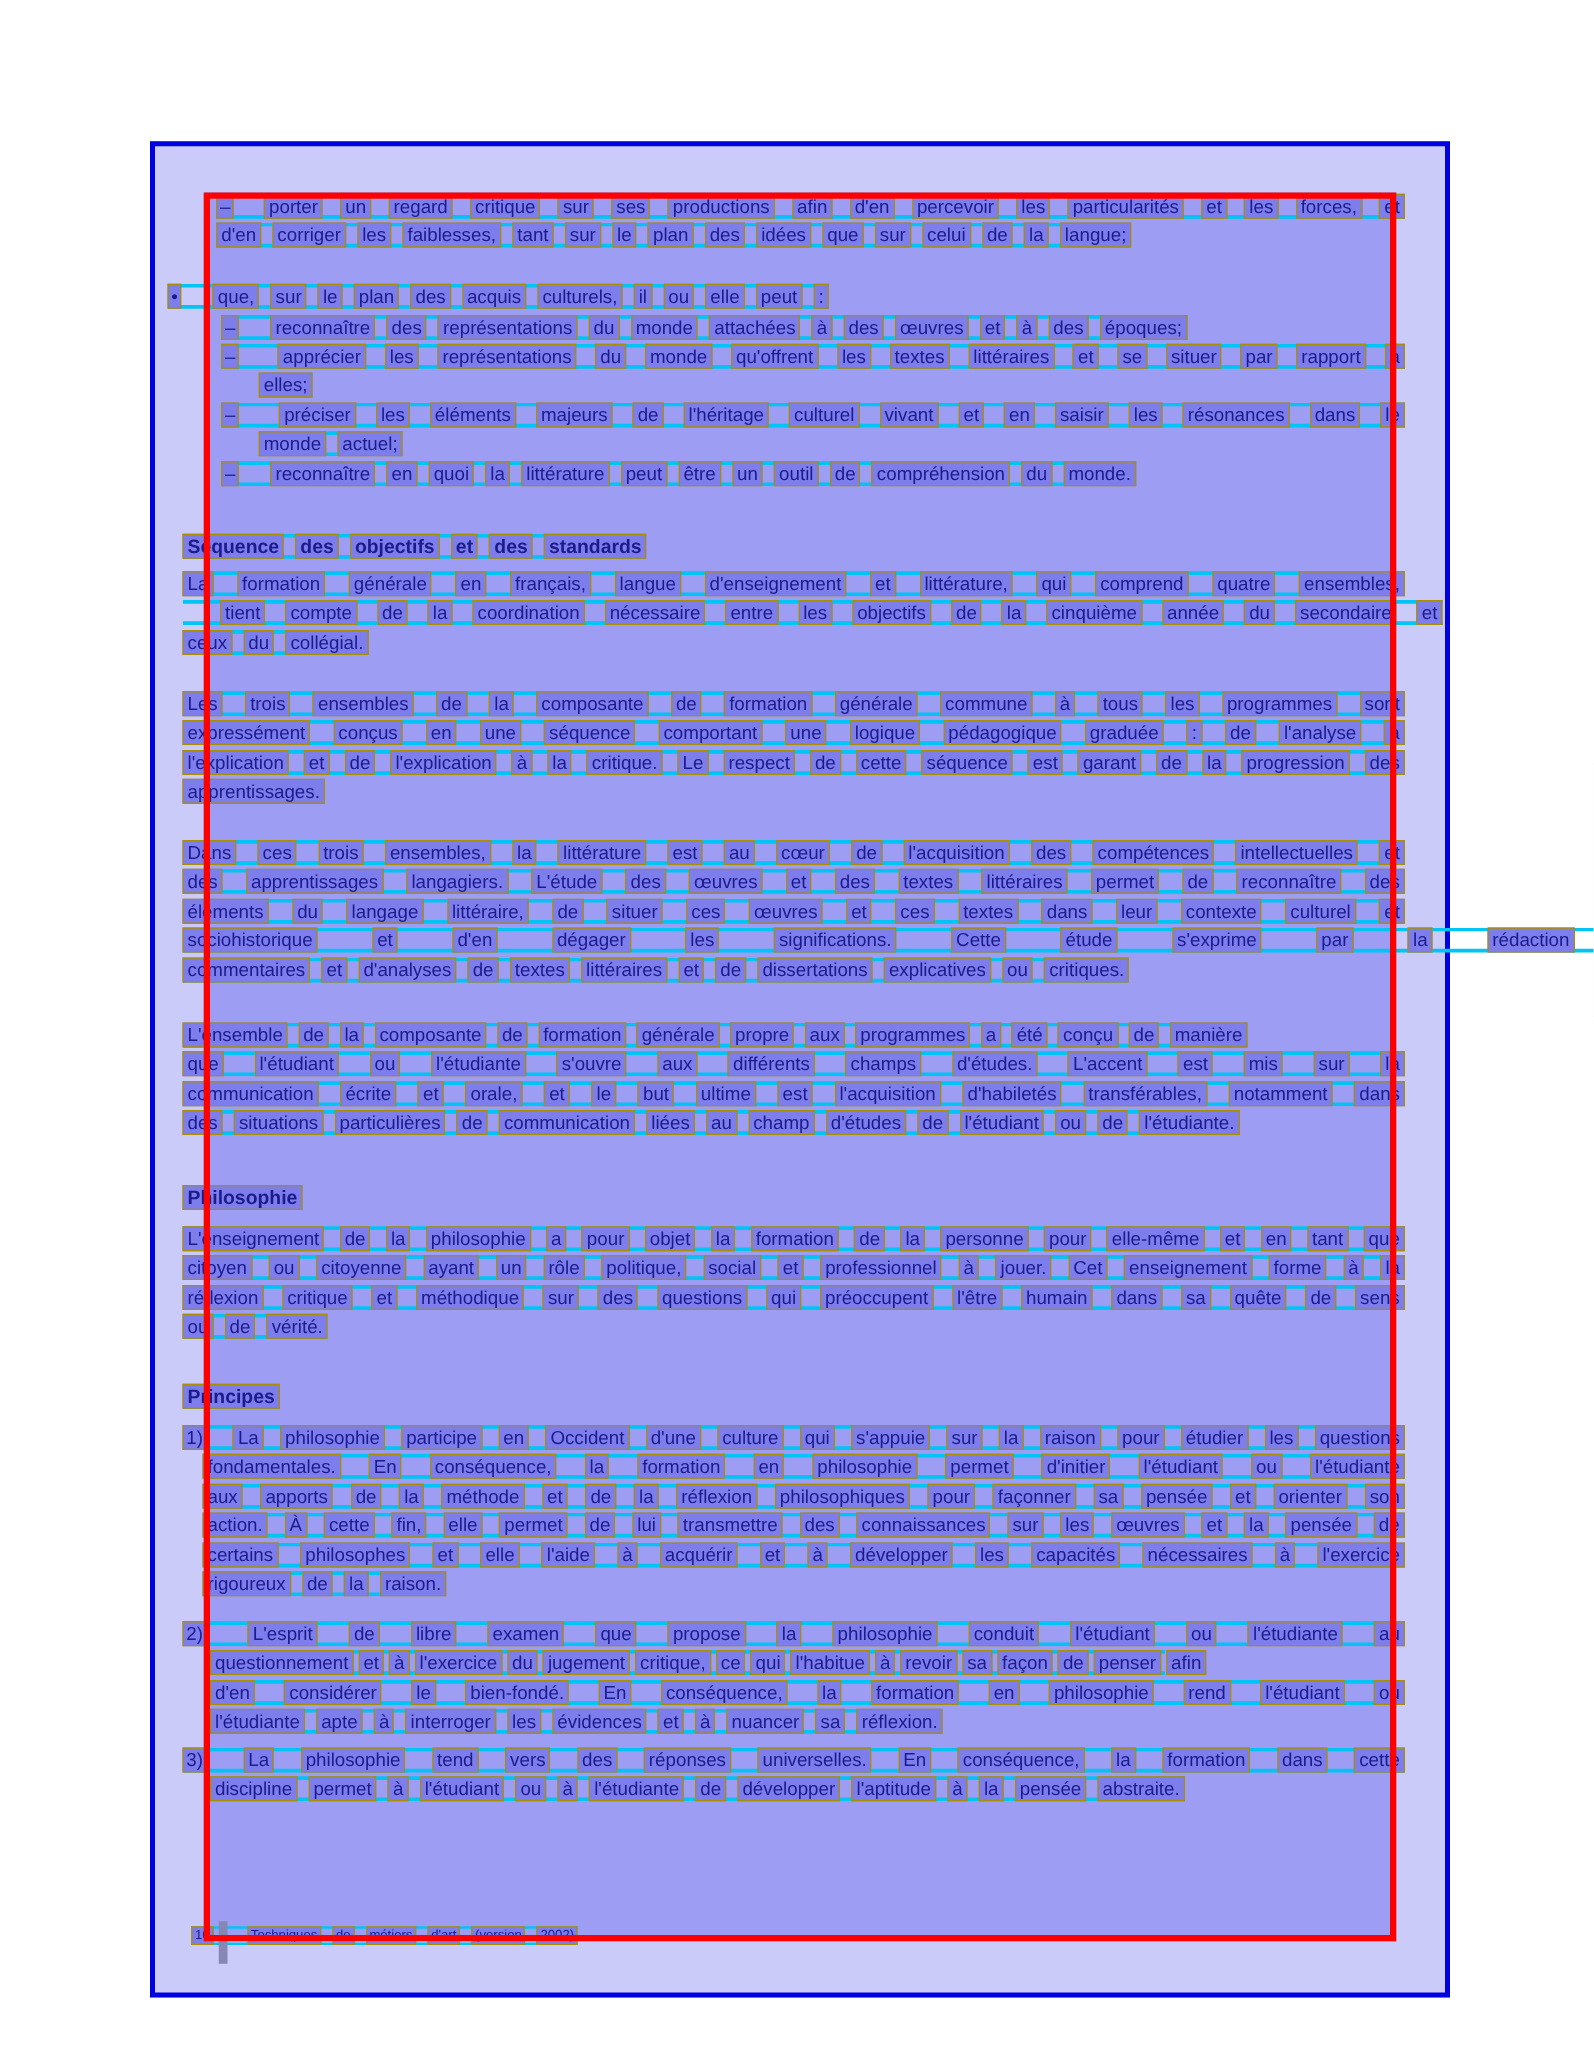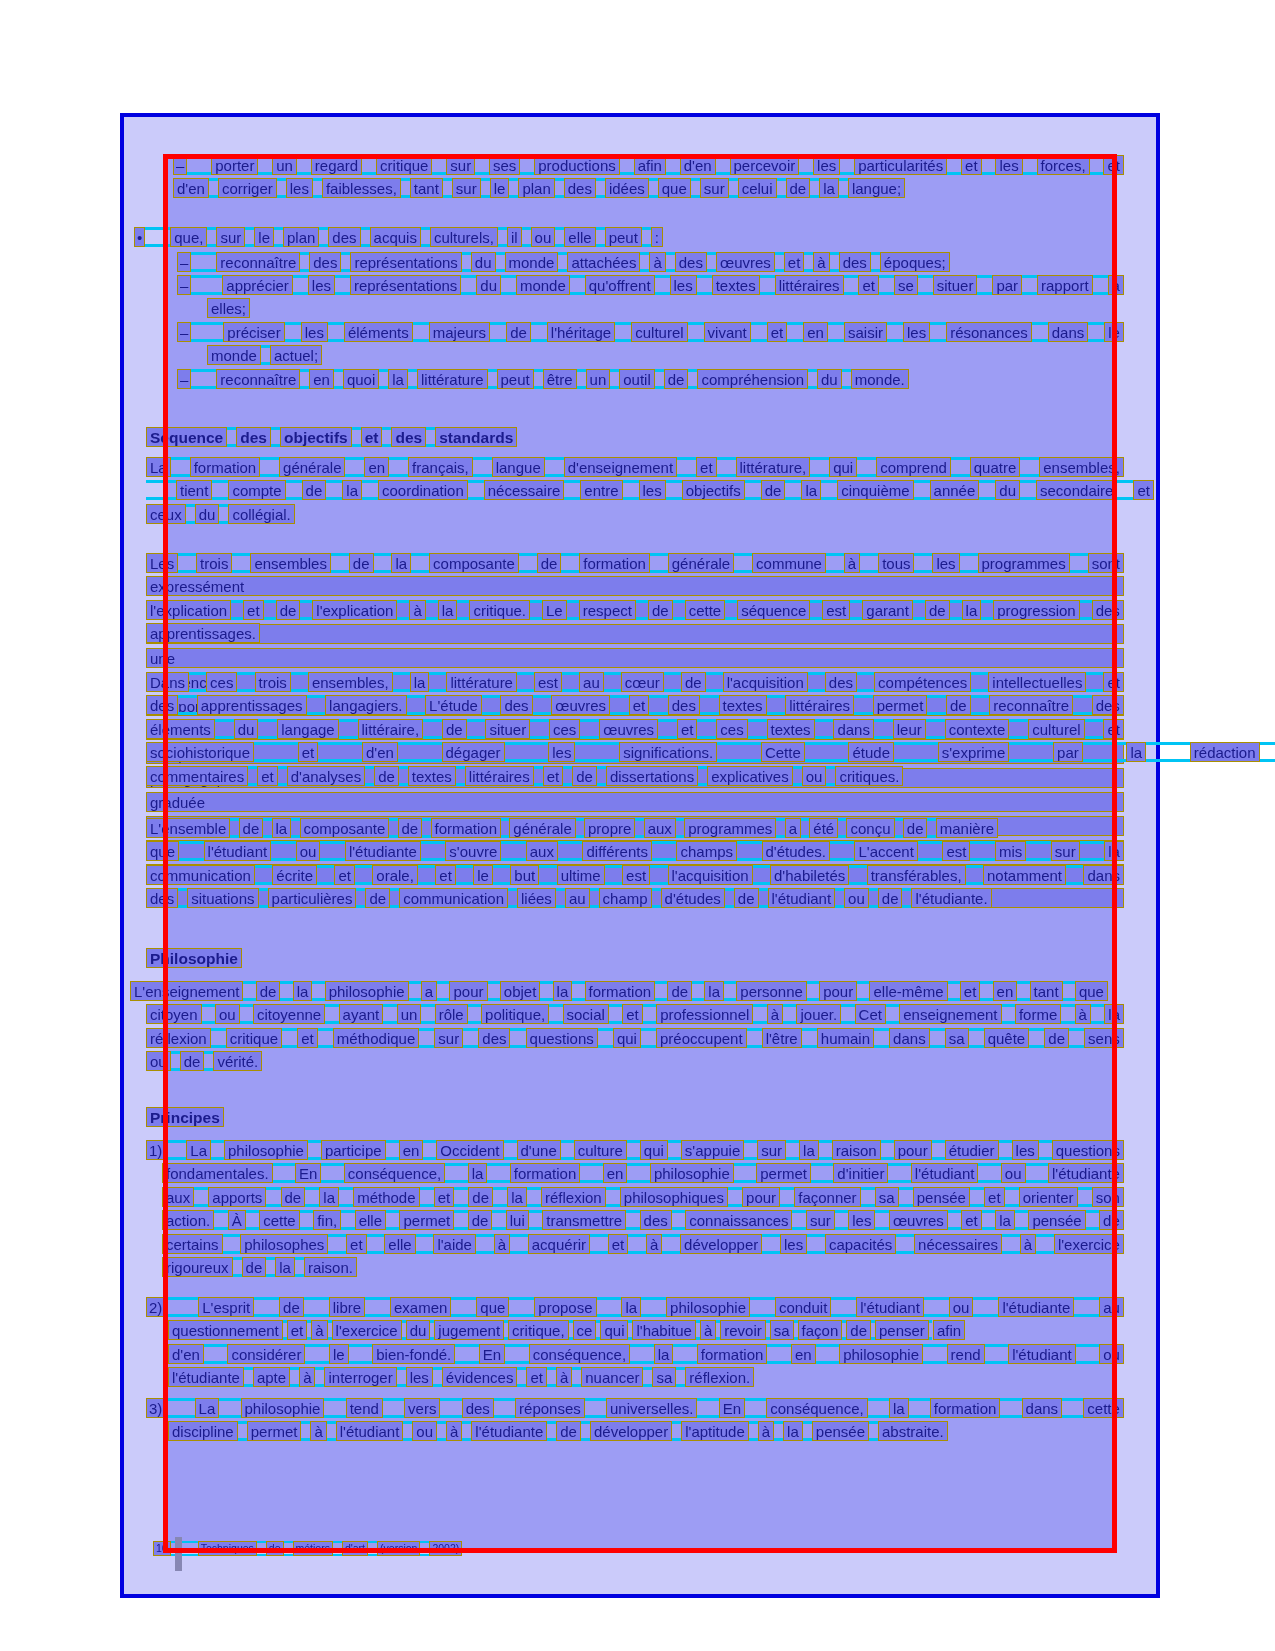--- a/index.html
+++ b/index.html
@@ -218,21 +218,21 @@
           <span class="w">de</span>
           <span class="w">formation</span>
           <span class="w">générale</span>
           <span class="w">commune</span>
           <span class="w">à</span>
           <span class="w">tous</span>
           <span class="w">les</span>
           <span class="w">programmes</span>
           <span class="w">sont</span>
         </div>
-        <div class="line j" style="top: 459px; left: 22px; width: 978px; flex-direction: column;">
+        <div class="line j" style="top: 459px; left: 22px; width: 978px;">
           <span class="w">expressément</span>
           <span class="w">conçus</span>
           <span class="w">en</span>
           <span class="w">une</span>
           <span class="w">séquence</span>
           <span class="w">comportant</span>
           <span class="w">une</span>
           <span class="w">logique</span>
           <span class="w">pédagogique</span>
           <span class="w">graduée</span>
@@ -405,21 +405,21 @@
           <span class="w">d'études</span>
           <span class="w">de</span>
           <span class="w">l'étudiant</span>
           <span class="w">ou</span>
           <span class="w">de</span>
           <span class="w">l'étudiante.</span>
         </div>
         <div class="line b" style="top: 831px; left: 22px;">
           <span class="w">Philosophie</span>
         </div>
-        <div class="line j" style="top: 864px; left: 6px; width: 978px;">
+        <div class="line j" style="top: 864px; left: 22px; width: 978px;">
           <span class="w">L'enseignement</span>
           <span class="w">de</span>
           <span class="w">la</span>
           <span class="w">philosophie</span>
           <span class="w">a</span>
           <span class="w">pour</span>
           <span class="w">objet</span>
           <span class="w">la</span>
           <span class="w">formation</span>
           <span class="w">de</span>

